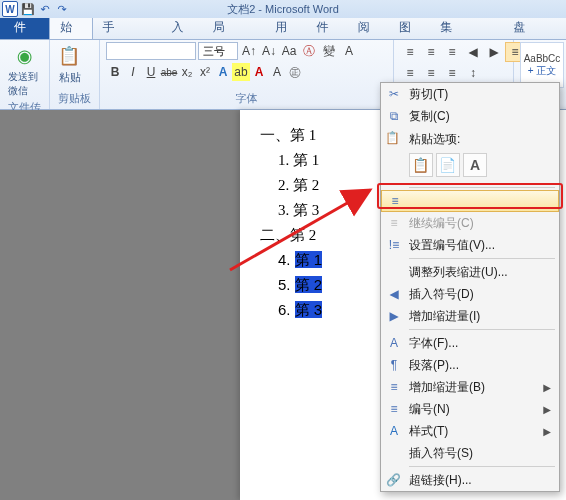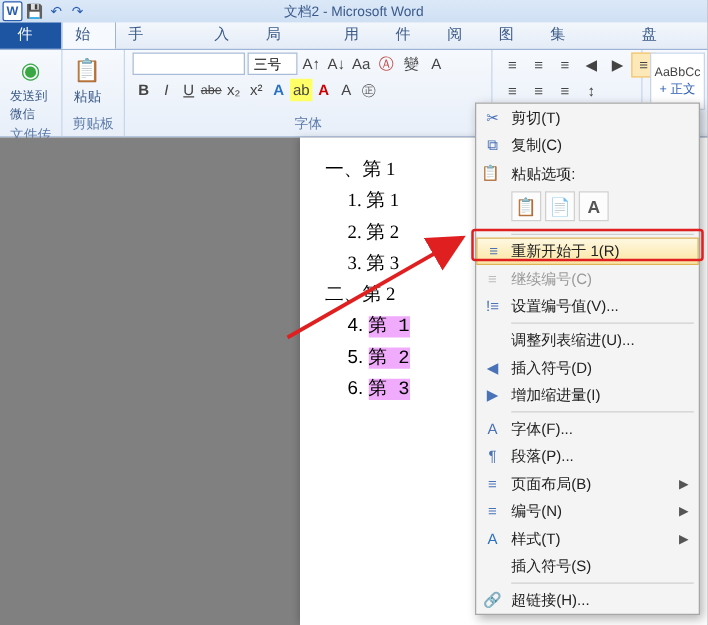--- a/index.html
+++ b/index.html
@@ -23,21 +23,21 @@
   .font-combo { border: 1px solid #a9bcd8; background: #fff; height: 18px; font-size: 11px; padding: 0 4px; display: flex; align-items: center; }
   .small-btn { width: 18px; height: 18px; border: 1px solid transparent; display: flex; align-items: center; justify-content: center; font-size: 12px; color: #444; cursor: pointer; }
   .toggle-group { display: flex; gap: 0; }
   .para-btns { display: flex; flex-wrap: wrap; width: 140px; gap: 1px; }
   .para-btns .small-btn { width: 20px; height: 20px; }
   .style-box { width: 44px; height: 46px; border: 1px solid #c7d6ec; background: #fff; display: flex; flex-direction: column; align-items: center; justify-content: center; font-size: 10px; color: #444; text-align: right; }
   .workspace { position: absolute; top: 110px; left: 0; right: 0; bottom: 0; background: #808080; }
   .page { background: #fff; width: 340px; margin: 0 0 0 240px; height: 100%; padding: 10px 20px; position: relative; box-shadow: -2px 0 6px rgba(0,0,0,.2); }
   .doc-line { font-family: "SimSun"; font-size: 15px; margin: 6px 0; color: #000; }
   .doc-line.indent { padding-left: 18px; }
-  .sel { background: #f0abfc; font-family: Liberation Mono, monospace; }
+  .sel { background: #1d4ed8; }
   .ctx-menu { position: absolute; left: 380px; top: 82px; width: 180px; background: #f4f4f4; border: 1px solid #a7a7a7; box-shadow: 2px 3px 8px rgba(0,0,0,.3); z-index: 10; }
   .ctx-item { display: flex; align-items: center; height: 22px; padding: 0 8px 0 28px; position: relative; font-size: 12px; color: #222; cursor: pointer; }
   .ctx-item.highlighted { background: linear-gradient(#fef8e1, #fbe5a1); border: 1px solid #e0b352; padding: 0 7px 0 27px; }
   .ctx-item.disabled { color: #9a9a9a; }
   .ctx-item .ico { position: absolute; left: 4px; width: 18px; text-align: center; font-size: 12px; color: #4a72b7; }
   .ctx-item .arrow { margin-left: auto; color: #555; font-size: 10px; }
   .ctx-sep { height: 1px; background: #cfcfcf; margin: 2px 4px 2px 28px; }
   .ctx-header { padding: 4px 8px 2px 28px; font-size: 12px; color: #222; }
   .paste-options { display: flex; gap: 3px; padding: 3px 8px 5px 28px; }
   .paste-opt { width: 24px; height: 24px; border: 1px solid #d0d0d0; background: #fcfcfc; display: flex; align-items: center; justify-content: center; font-size: 14px; cursor: pointer; }
@@ -165,21 +165,20 @@
   <div class="ctx-header"><span class="ico" style="position:absolute;left:4px">📋</span><span>粘贴选项:</span></div>
   <div class="paste-options">
     <div class="paste-opt">📋</div>
     <div class="paste-opt">📄</div>
     <div class="paste-opt" style="font-weight:bold;color:#555">A</div>
   </div>
   <div class="ctx-sep"></div>
   <div class="ctx-sep"></div>
   <div class="ctx-item highlighted">
       <span class="ico">≡</span>
-      <span>重新开始于 1(R)</span>
     </div>
   <div class="ctx-item disabled">
       <span class="ico" style="color:#bbb">≡</span>
       <span>继续编号(C)</span>
     </div>
   <div class="ctx-item">
       <span class="ico">!≡</span>
       <span>设置编号值(V)...</span>
     </div>
   <div class="ctx-sep"></div>
@@ -198,21 +197,21 @@
   <div class="ctx-item">
       <span class="ico">A</span>
       <span>字体(F)...</span>
     </div>
   <div class="ctx-item">
       <span class="ico">¶</span>
       <span>段落(P)...</span>
     </div>
   <div class="ctx-item">
       <span class="ico">≡</span>
-      <span>页面布局(B)</span>
+      <span>增加缩进量(B)</span>
       <span class="arrow">▶</span>
     </div>
   <div class="ctx-item">
       <span class="ico">≡</span>
       <span>编号(N)</span>
       <span class="arrow">▶</span>
     </div>
   <div class="ctx-item">
       <span class="ico" style="color:#2a71c1">A</span>
       <span>样式(T)</span>

